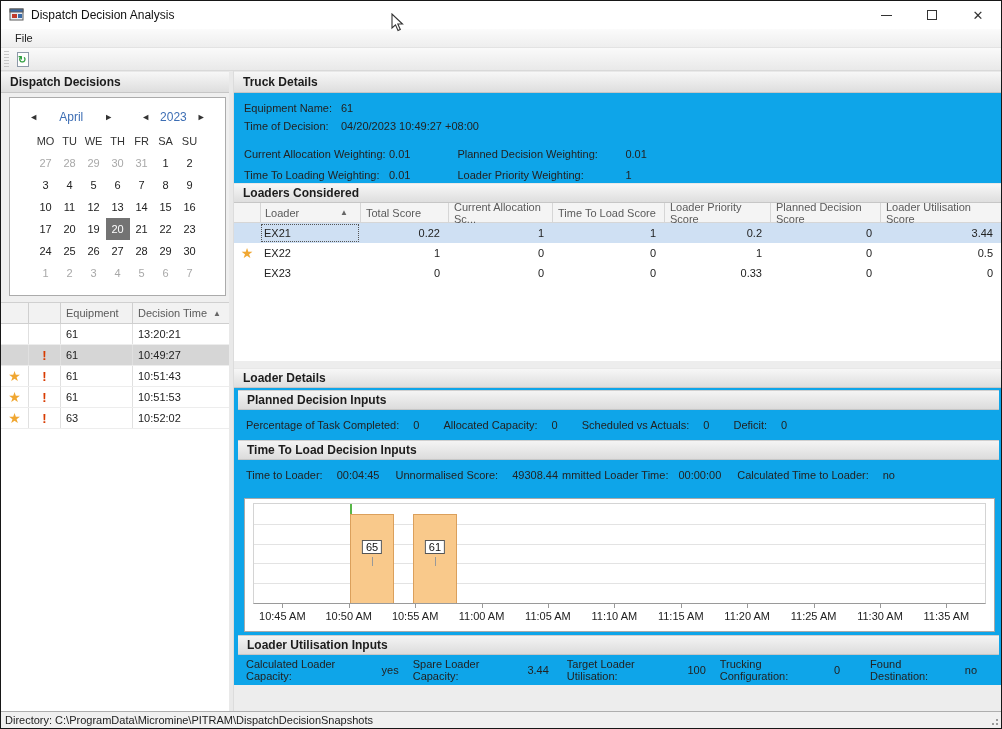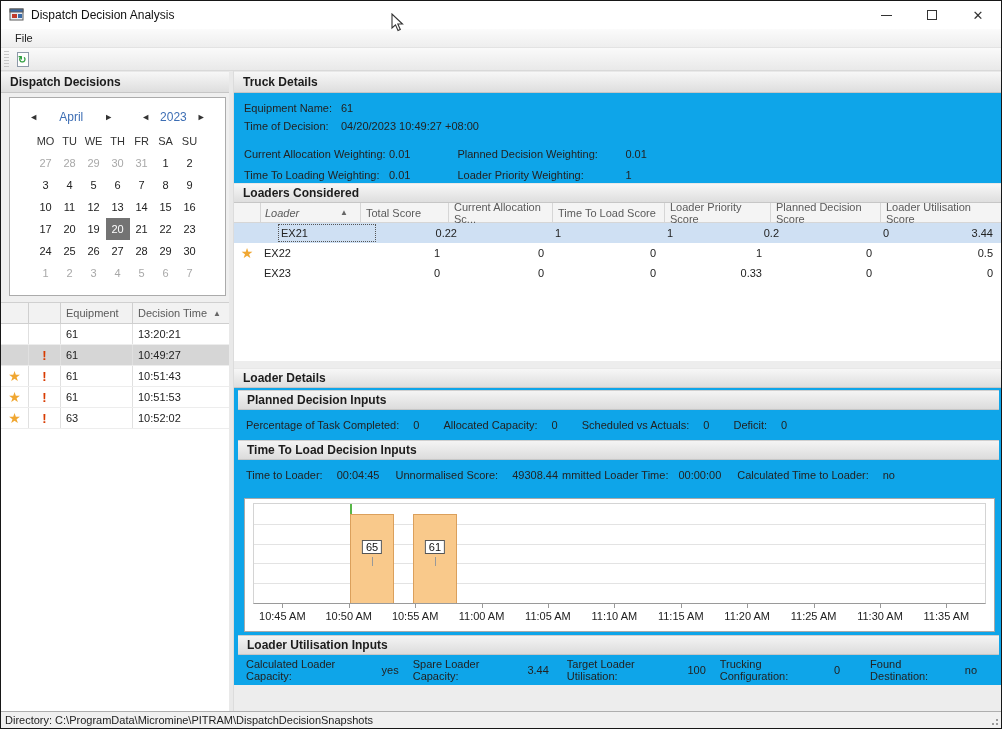--- a/index.html
+++ b/index.html
@@ -74,23 +74,23 @@
 
   
   .loaders-grid { height:158px; background:#fff; display:flex; flex-direction:column; flex:0 0 auto; }
   .lg-row { display:flex; height:20px; flex:0 0 auto; align-items:stretch; }
   .lg-row.header { background:#f4f4f4; border-bottom:1px solid #d6d6d6; color:#5a5a5a; }
   .lg-row.selected { background:#cfe0f3; }
   .lg-star { width:26px; display:flex; align-items:center; justify-content:center; }
   .lg-loader { width:100px; display:flex; align-items:center; padding:0 4px; }
   .lg-col { display:flex; align-items:center; justify-content:flex-end; padding-right:8px; }
   .lg-row.header .lg-col { justify-content:flex-start; padding-left:5px; border-left:1px solid #d6d6d6; }
-  .lg-row.header .lg-loader { border-left:1px solid #d6d6d6;font-style:italic; }
+  .lg-row.header .lg-loader { border-left:1px solid #d6d6d6; }
   .w-total{width:88px;} .w-cas{width:104px;} .w-ttl{width:112px;} .w-lps{width:106px;} .w-pds{width:110px;} .w-lus{flex:1;}
-  .focus-cell { outline:1px dotted #555; outline-offset:-2px;margin-left:17px; }
+  .focus-cell { outline:1px dotted #555; outline-offset:-2px; }
   .lg-fill { flex:1 1 auto; background:#fff; }
 
   .section-gap { height:7px; flex:0 0 auto; background:#ededed; }
 
   
   .fields-line { height:30px; display:flex; align-items:center; padding-left:12px; flex:0 0 auto; gap:0; }
   .f-pair { display:flex; align-items:center; margin-right:24px; }
   .f-label { margin-right:14px; }
   .f-value { }
 

